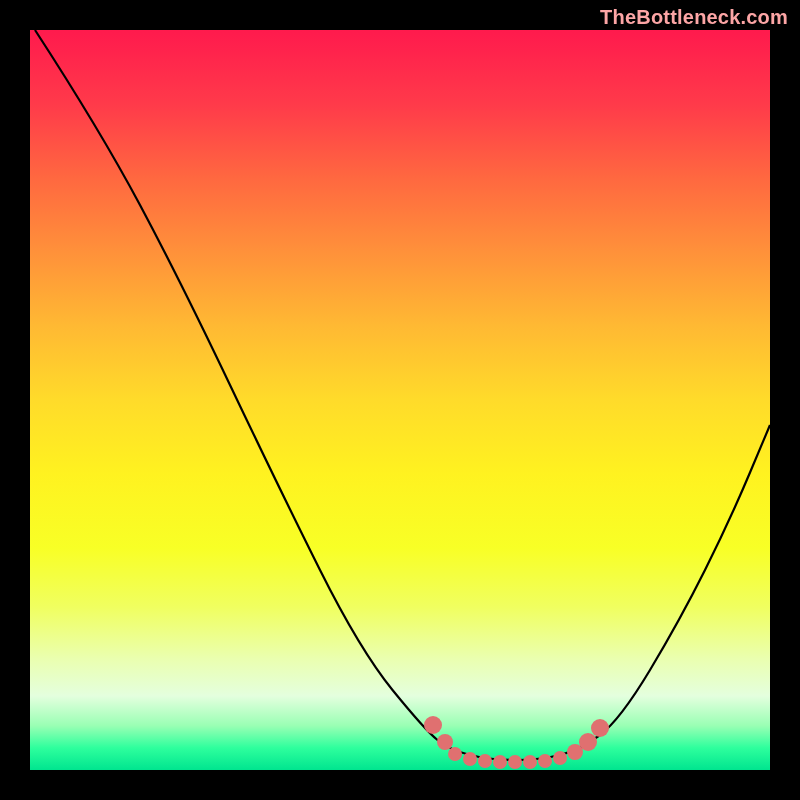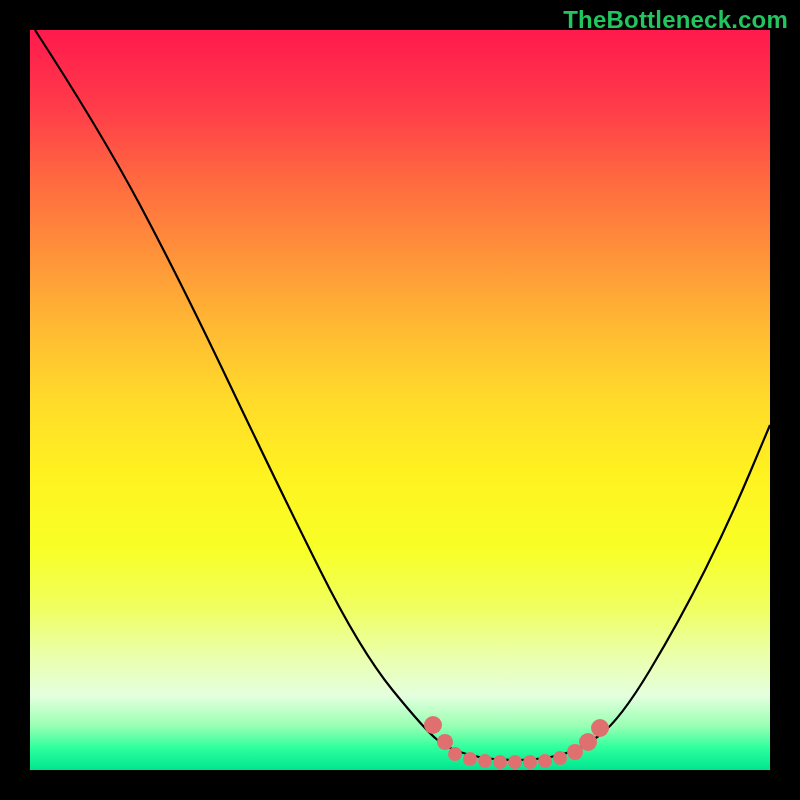--- a/index.html
+++ b/index.html
@@ -24,23 +24,23 @@
       #e4ffde 90%,
       #9affb4 94%,
       #2eff9d 97%,
       #00e58f 100%);
   }
   .watermark {
     position: absolute;
     top: 6px;
     right: 12px;
     font-family: Arial, Helvetica, sans-serif;
-    font-size: 24px;
+    font-size: 20px;
     font-weight: bold;
-    color: #22c55e;
+    color: #fca5a5;
     letter-spacing: 0.2px;
   }
   svg.curve {
     position: absolute;
     left: 30px;
     top: 30px;
     width: 740px;
     height: 740px;
     overflow: visible;
   }

